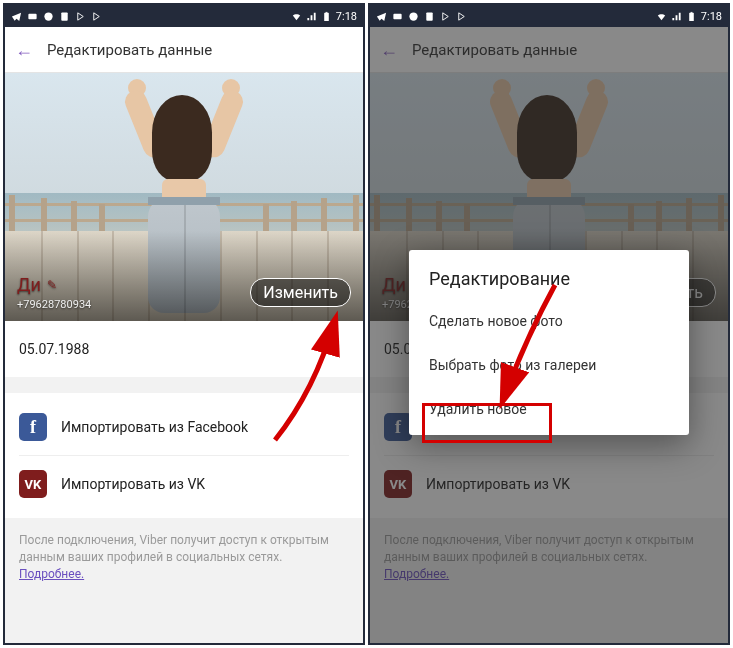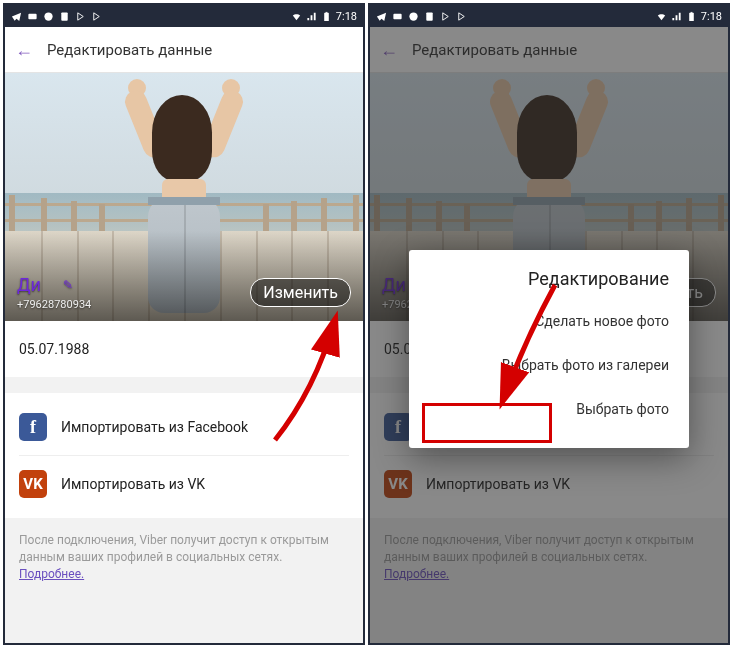--- a/index.html
+++ b/index.html
@@ -71,21 +71,21 @@
   .hand-r { position:absolute; top:-4px; right:4px; width:18px; height:18px; background:#e7c6a5; border-radius:50%;}
   .skin { position:absolute; top:96px; left:38px; width:44px; height:26px; background:#e8c8a8; border-radius:6px;}
   .jeans { position:absolute; bottom:0; left:24px; width:72px; height:116px; background:linear-gradient(#bfc7cd,#aeb7bd); border-radius:20px 20px 16px 16px;}
   .jeans:before { content:""; position:absolute; top:0; left:0; right:0; height:8px; background:#8fa0ab;}
   .jeans:after { content:""; position:absolute; top:8px; bottom:0; left:50%; width:2px; background:rgba(0,0,0,.12);}
   .photo-overlay-grad {
     position:absolute; left:0; right:0; bottom:0; height:90px;
     background: linear-gradient(to top, rgba(0,0,0,.55), rgba(0,0,0,0));
   }
   .name-row {
-    position:absolute; left:12px; bottom:26px; color:#6d28d9; font-size:18px; display:flex; align-items:center; gap:22px;
+    position:absolute; left:12px; bottom:26px; color:#7f1d1d; font-size:18px; display:flex; align-items:center; gap:6px;
     text-shadow: 0 1px 2px rgba(0,0,0,.6);
   }
   .pencil { font-size:12px; }
   .phone-num { position:absolute; left:12px; bottom:10px; color:#eee; font-size:11px; text-shadow:0 1px 2px rgba(0,0,0,.6);}
   .change-btn {
     position:absolute; right:12px; bottom:14px;
     background: rgba(0,0,0,.45);
     color:#fff; font-size:16px;
     border:1px solid #fff; border-radius: 14px;
     padding:4px 12px;
@@ -96,33 +96,32 @@
   .cell { padding:14px 0; font-size:14px; color:#222; display:flex; align-items:center; gap:14px;}
   .divider { height:1px; background:#eee; margin:0;}
   .small-gap { height:8px; background:#f2f2f2;}
   .footer-note { padding:14px 14px 4px; font-size:12px; color:#9a9a9a; line-height:1.4;}
   .footer-link { color:#6a4fbf; text-decoration: underline;}
   .fb-badge, .vk-badge {
     width:28px; height:28px; border-radius:5px; display:flex; align-items:center; justify-content:center;
     color:#fff; font-weight:bold; font-size:18px;
   }
   .fb-badge { background:#3b5998; font-family: Georgia, serif;}
-  .vk-badge { background:#c2410c; font-size:15px; font-weight:700;}
+  .vk-badge { background:#7f1d1d; font-size:13px; font-weight:700;}
   
   .arrow-svg { position:absolute; pointer-events:none;}
   
   .dim {
     position:absolute; inset:0; background:rgba(40,40,40,.55);
   }
   .dialog {
     position:absolute; left:50%; top:245px; transform:translateX(-50%);
     width:280px; background:#fff; border-radius:3px;
     box-shadow: 0 10px 34px rgba(0,0,0,.4);
-    padding-bottom:17px;
-    text-align:right;
+    padding-bottom:4px;
   }
   .dialog-title { padding:18px 20px 10px; font-size:18px; color:#222;}
   .dialog-item { padding:14px 20px; font-size:14px; color:#333;}
   .highlight-box {
     position:absolute; border:3px solid #d40000; pointer-events:none;
   }
 </style>
 </head>
 <body>
 
@@ -356,21 +355,21 @@
     <span>После подключения, Viber получит доступ к открытым данным ваших профилей в социальных сетях.</span><br>
     <span class="footer-link">Подробнее.</span>
   </div>
 
   <div class="dim" style="top:22px;"></div>
 
   <div class="dialog">
     <div class="dialog-title">Редактирование</div>
     <div class="dialog-item">Сделать новое фото</div>
     <div class="dialog-item">Выбрать фото из галереи</div>
-    <div class="dialog-item">Выбрать фото</div>
+    <div class="dialog-item">Удалить новое</div>
   </div>
 
   <div class="highlight-box" style="left:52px; top:398px; width:130px; height:40px;"></div>
 
   <svg class="arrow-svg" style="left:115px; top:275px; width:90px; height:130px;" viewBox="0 0 90 130">
     <defs>
         <marker id="ah2" markerWidth="10" markerHeight="10" refX="7" refY="3" orient="auto">
           <path d="M0,0 L0,6 L9,3 z" fill="#d40000"></path>
         </marker>
       </defs>

